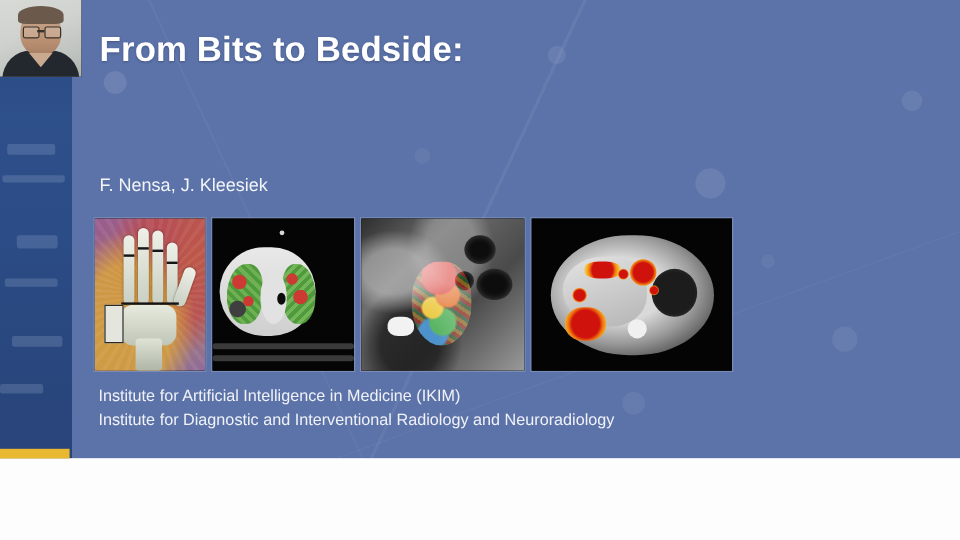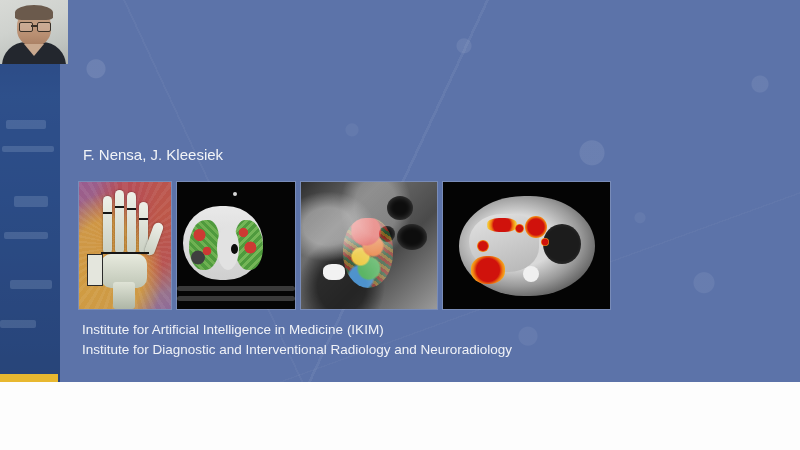--- a/index.html
+++ b/index.html
@@ -171,20 +171,21 @@
       <div class="wall"></div>
       <div class="body"></div>
       <div class="head"></div>
       <div class="hair"></div>
       <div class="glass gl"></div>
       <div class="glass gr"></div>
       <div class="bridge"></div>
       <div class="collar"></div>
     </div>
 
+    <div class="t1">From Bits to Bedside:</div>
     <div class="auth">F. Nensa, J. Kleesiek</div>
 
     <div id="strip">
 
       <div class="mimg m1">
         <div class="hand-bg"></div>
           <div class="hand-n"></div>
         <div class="fng" style="left:24px;top:14px;width:9px;height:58px;"></div>
         <div class="fng" style="left:36px;top:8px;width:9px;height:64px;"></div>
         <div class="fng" style="left:48px;top:10px;width:9px;height:62px;"></div>

